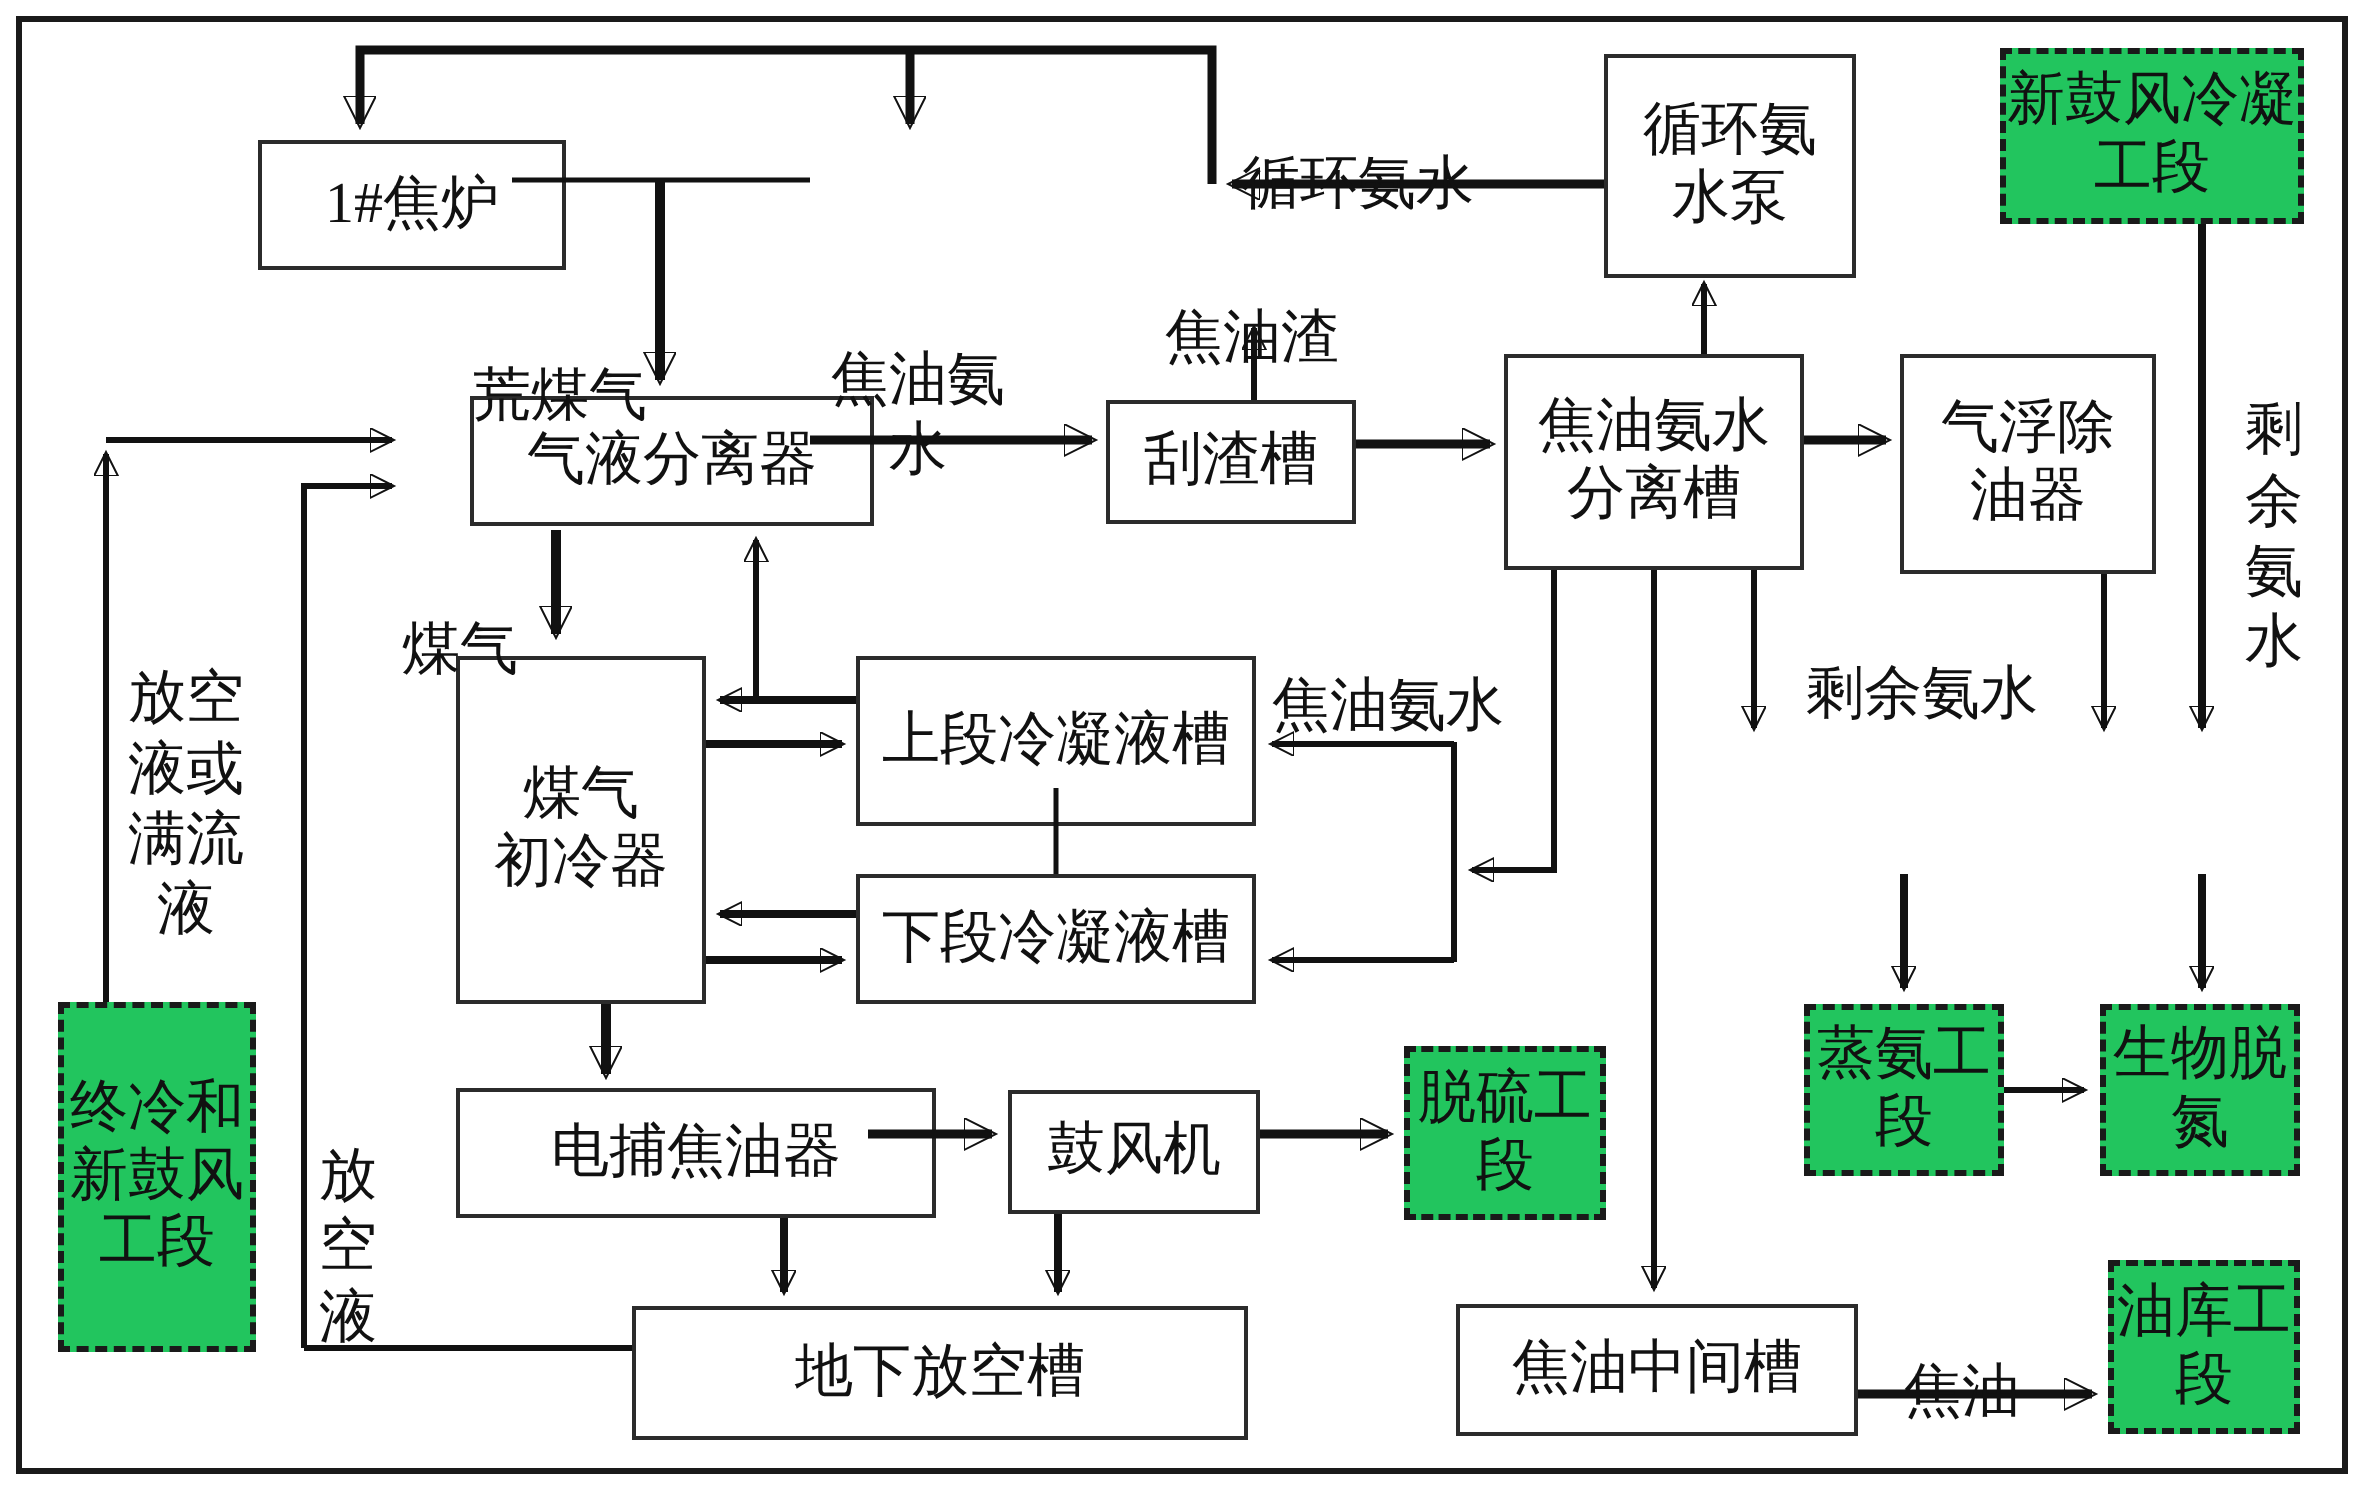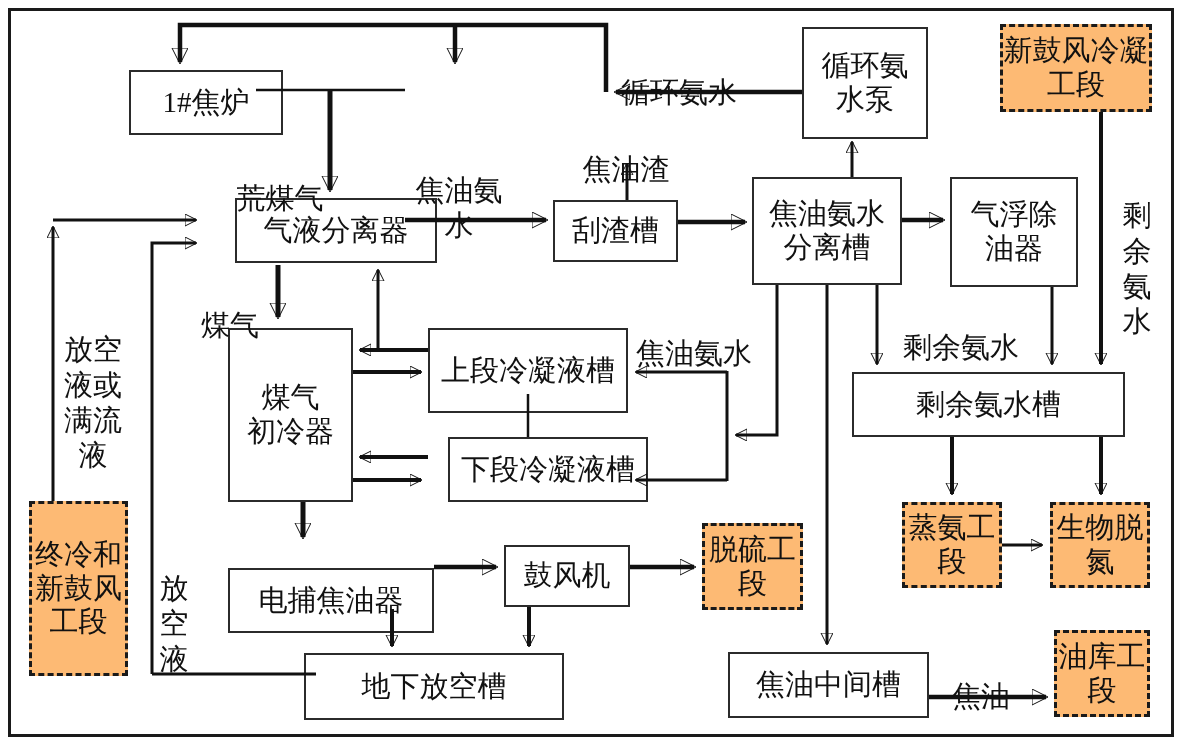--- a/index.html
+++ b/index.html
@@ -4,21 +4,21 @@
 <title>Flow Diagram</title>
 <style>
   html,body{margin:0;padding:0;background:#fff;}
   #stage{position:relative;width:1182px;height:745px;background:#ffffff;overflow:hidden;
          font-family:"Liberation Serif","DejaVu Serif",serif;color:#111;}
   #outer-border{position:absolute;left:8px;top:8px;width:1160px;height:723px;
                 border:3px solid #1a1a1a;z-index:1;}
   .node{position:absolute;box-sizing:border-box;background:#fff;border:2px solid #2b2b2b;
         display:flex;align-items:center;justify-content:center;text-align:center;
         white-space:pre-line;line-height:1.16;font-size:29px;z-index:2;}
-  .node.dashed{border:3px dashed #1a1a1a;background:#fdba74;}
+  .node.dashed{border:3px dashed #1a1a1a;background:#22c55e;}
   .flabel{position:absolute;box-sizing:border-box;display:flex;align-items:center;
           justify-content:center;text-align:center;white-space:pre-line;line-height:1.22;
           font-size:29px;z-index:4;background:transparent;margin-top:24px;}
   #wires{position:absolute;left:0;top:0;z-index:3;}
   #wires path{fill:none;stroke:#111;}
   .sw5{stroke-width:5px;} .sw4{stroke-width:4.5px;} .sw35{stroke-width:4px;}
   .sw3{stroke-width:3px;} .sw2{stroke-width:2.5px;}
 </style>
 </head>
 <body>
@@ -84,28 +84,27 @@
   </svg>
 <div class="node" style="left: 129px; top: 70px; width: 154px; height: 65px;">1#焦炉</div>
     <div class="node" style="left: 203px; top: 198px; width: 202px; height: 65px; margin-left: 32px;">气液分离器</div>
     <div class="node" style="left: 553px; top: 200px; width: 125px; height: 62px;">刮渣槽</div>
     <div class="node" style="left: 802px; top: 27px; width: 126px; height: 112px;">循环氨
 水泵</div>
     <div class="node" style="left: 752px; top: 177px; width: 150px; height: 108px;">焦油氨水
 分离槽</div>
     <div class="node" style="left: 950px; top: 177px; width: 128px; height: 110px;">气浮除
 油器</div>
-    <div class="node" style="left: 852px; top: 372px; width: 273px; height: 65px;">剩余氨水槽</div>
     <div class="node" style="left: 228px; top: 328px; width: 125px; height: 174px;">煤气
 初冷器</div>
     <div class="node" style="left: 428px; top: 328px; width: 200px; height: 85px;">上段冷凝液槽</div>
-    <div class="node" style="left: 428px; top: 437px; width: 200px; height: 65px; margin-left: 20px;">下段冷凝液槽</div>
-    <div class="node" style="left: 228px; top: 544px; width: 206px; height: 65px; margin-top: 24px;">电捕焦油器</div>
+    <div class="node" style="left: 428px; top: 437px; width: 200px; height: 65px;">下段冷凝液槽</div>
+    <div class="node" style="left: 228px; top: 544px; width: 240px; height: 65px;">电捕焦油器</div>
     <div class="node" style="left: 504px; top: 545px; width: 126px; height: 62px;">鼓风机</div>
-    <div class="node" style="left: 304px; top: 653px; width: 260px; height: 67px;">地下放空槽</div>
+    <div class="node" style="left: 316px; top: 653px; width: 308px; height: 67px;">地下放空槽</div>
     <div class="node" style="left: 728px; top: 652px; width: 201px; height: 66px;">焦油中间槽</div>
     <div class="node dashed" style="left: 1000px; top: 24px; width: 152px; height: 88px;">新鼓风冷凝
 工段</div>
     <div class="node dashed" style="left: 29px; top: 501px; width: 99px; height: 175px;">终冷和
 新鼓风
 工段</div>
     <div class="node dashed" style="left: 702px; top: 523px; width: 101px; height: 87px;">脱硫工
 段</div>
     <div class="node dashed" style="left: 902px; top: 502px; width: 100px; height: 86px;">蒸氨工
 段</div>

